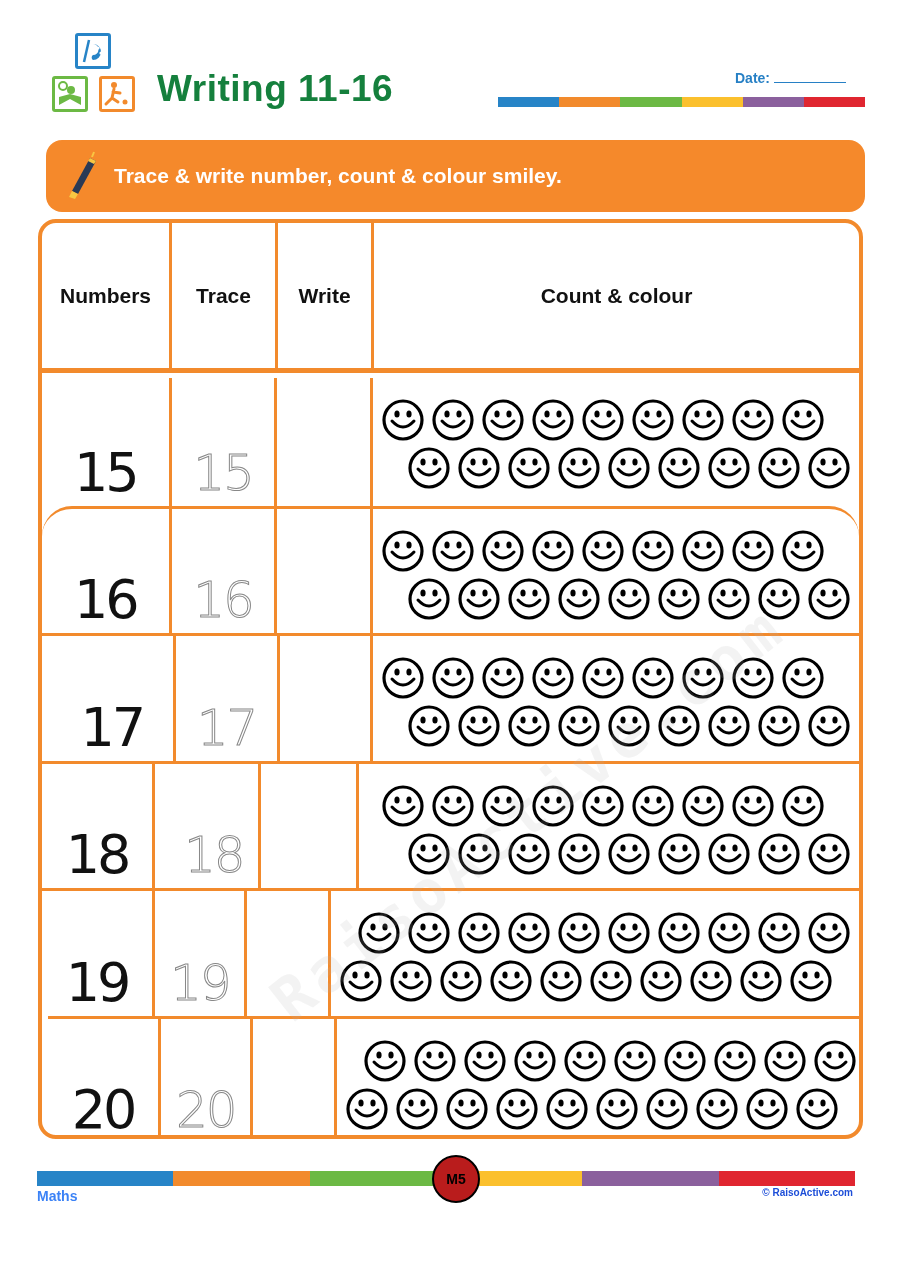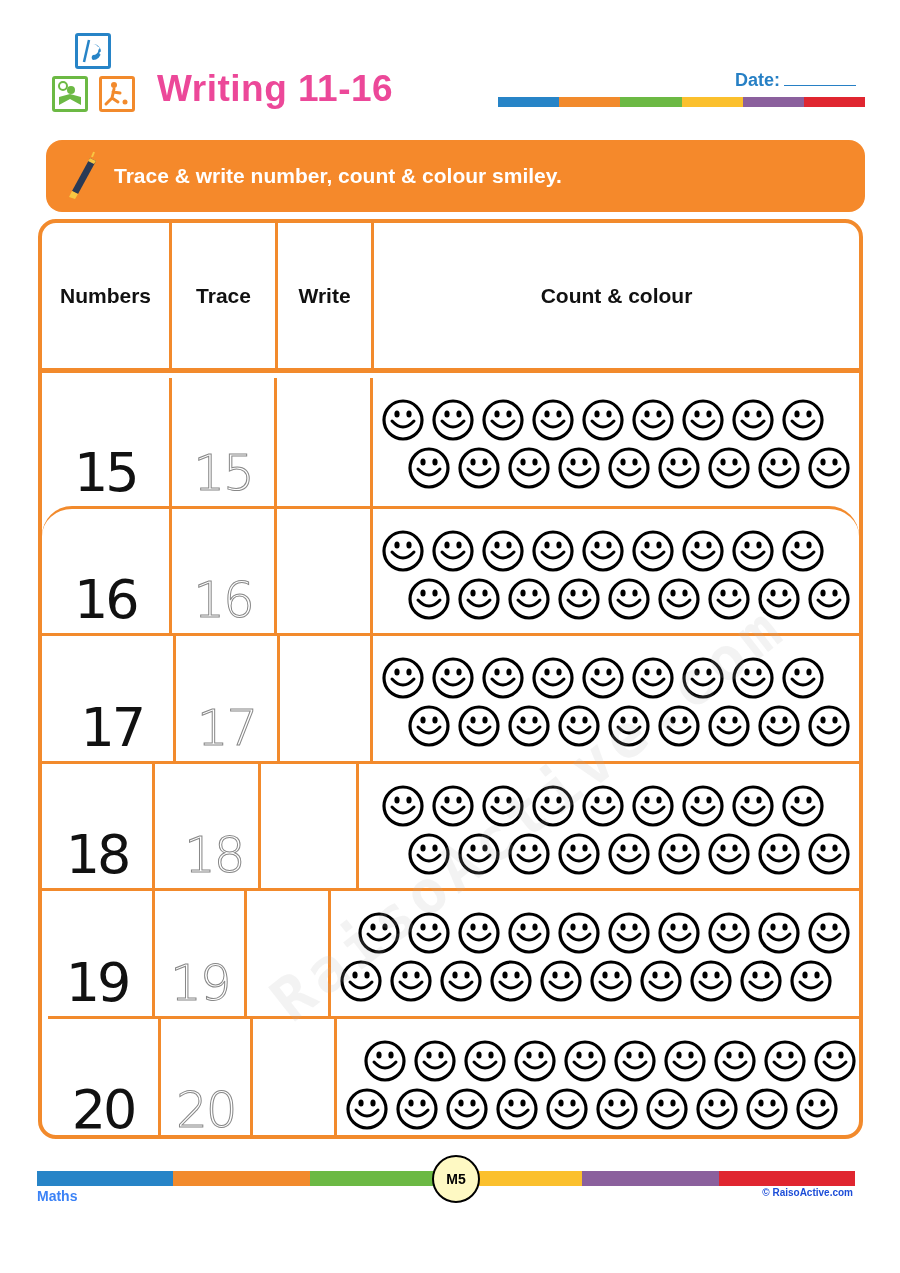--- a/index.html
+++ b/index.html
@@ -7,23 +7,23 @@
       width: 900px; height: 1273px; background: #ffffff; position: relative;
       font-family: "Liberation Sans", "DejaVu Sans", sans-serif; overflow: hidden;
     }
     .logo { position: absolute; left: 52px; top: 33px; width: 96px; height: 80px; }
     .logo .box { position: absolute; width: 36px; height: 36px; border: 3px solid; border-radius: 3px; }
     .logo .b1 { left: 23px; top: 0; border-color: #2784c7; }
     .logo .b2 { left: 0; top: 43px; border-color: #6cb944; }
     .logo .b3 { left: 47px; top: 43px; border-color: #f28a2c; }
     .title {
       position: absolute; left: 157px; top: 68px; font-size: 37px; font-weight: bold;
-      color: #ec4899; letter-spacing: 0.5px;
+      color: #15803d; letter-spacing: 0.5px;
     }
-    .date { position: absolute; left: 735px; top: 70px; font-size: 18px; font-weight: bold; color: #2780c5; }
+    .date { position: absolute; left: 735px; top: 70px; font-size: 14px; font-weight: bold; color: #2780c5; }
     .date-line { display: inline-block; width: 72px; border-bottom: 1.5px solid #2780c5; margin-left: 4px; }
     .stripe { position: absolute; display: flex; }
     .stripe span { flex: 1; height: 100%; }
     .top-stripe { left: 498px; top: 97px; width: 367px; height: 10px; }
     .banner {
       position: absolute; left: 46px; top: 140px; width: 819px; height: 72px;
       background: #f5892b; border-radius: 16px; display: flex; align-items: center;
     }
     .banner .pen { margin-left: 18px; width: 42px; height: 52px; }
     .banner .text { margin-left: 8px; color: #fff; font-size: 21px; font-weight: bold; }
@@ -44,21 +44,21 @@
     .srow.second { margin-top: 4px; }
     .smiley { width: 48px; height: 44px; }
     .watermark {
       position: absolute; left: 170px; top: 555px; font-size: 60px; font-weight: bold;
       color: rgba(180,180,180,0.16); transform: rotate(-38deg); letter-spacing: 6px; pointer-events: none;
       font-family: "DejaVu Sans Mono", monospace;
     }
     .bottom-stripe { left: 37px; top: 1171px; width: 818px; height: 15px; }
     .page-badge {
       position: absolute; left: 432px; top: 1155px; width: 48px; height: 48px; border-radius: 50%;
-      background: #fef9c3; border: 2px solid #000; display: flex; align-items: center; justify-content: center;
+      background: #b91c1c; border: 2px solid #000; display: flex; align-items: center; justify-content: center;
       font-weight: bold; font-size: 14px;
     }
     .footer-left { position: absolute; left: 37px; top: 1188px; color: #3b82f6; font-weight: bold; font-size: 14px; }
     .footer-right { position: absolute; right: 47px; top: 1187px; color: #1d4ed8; font-weight: bold; font-size: 10px; }
   </style>
 </head>
 <body>
 
 <div class="logo">
   <div class="box b1">

